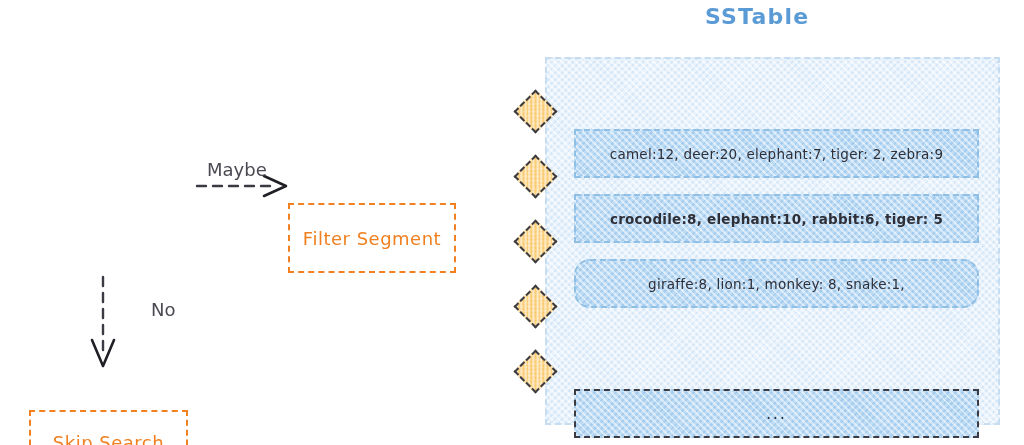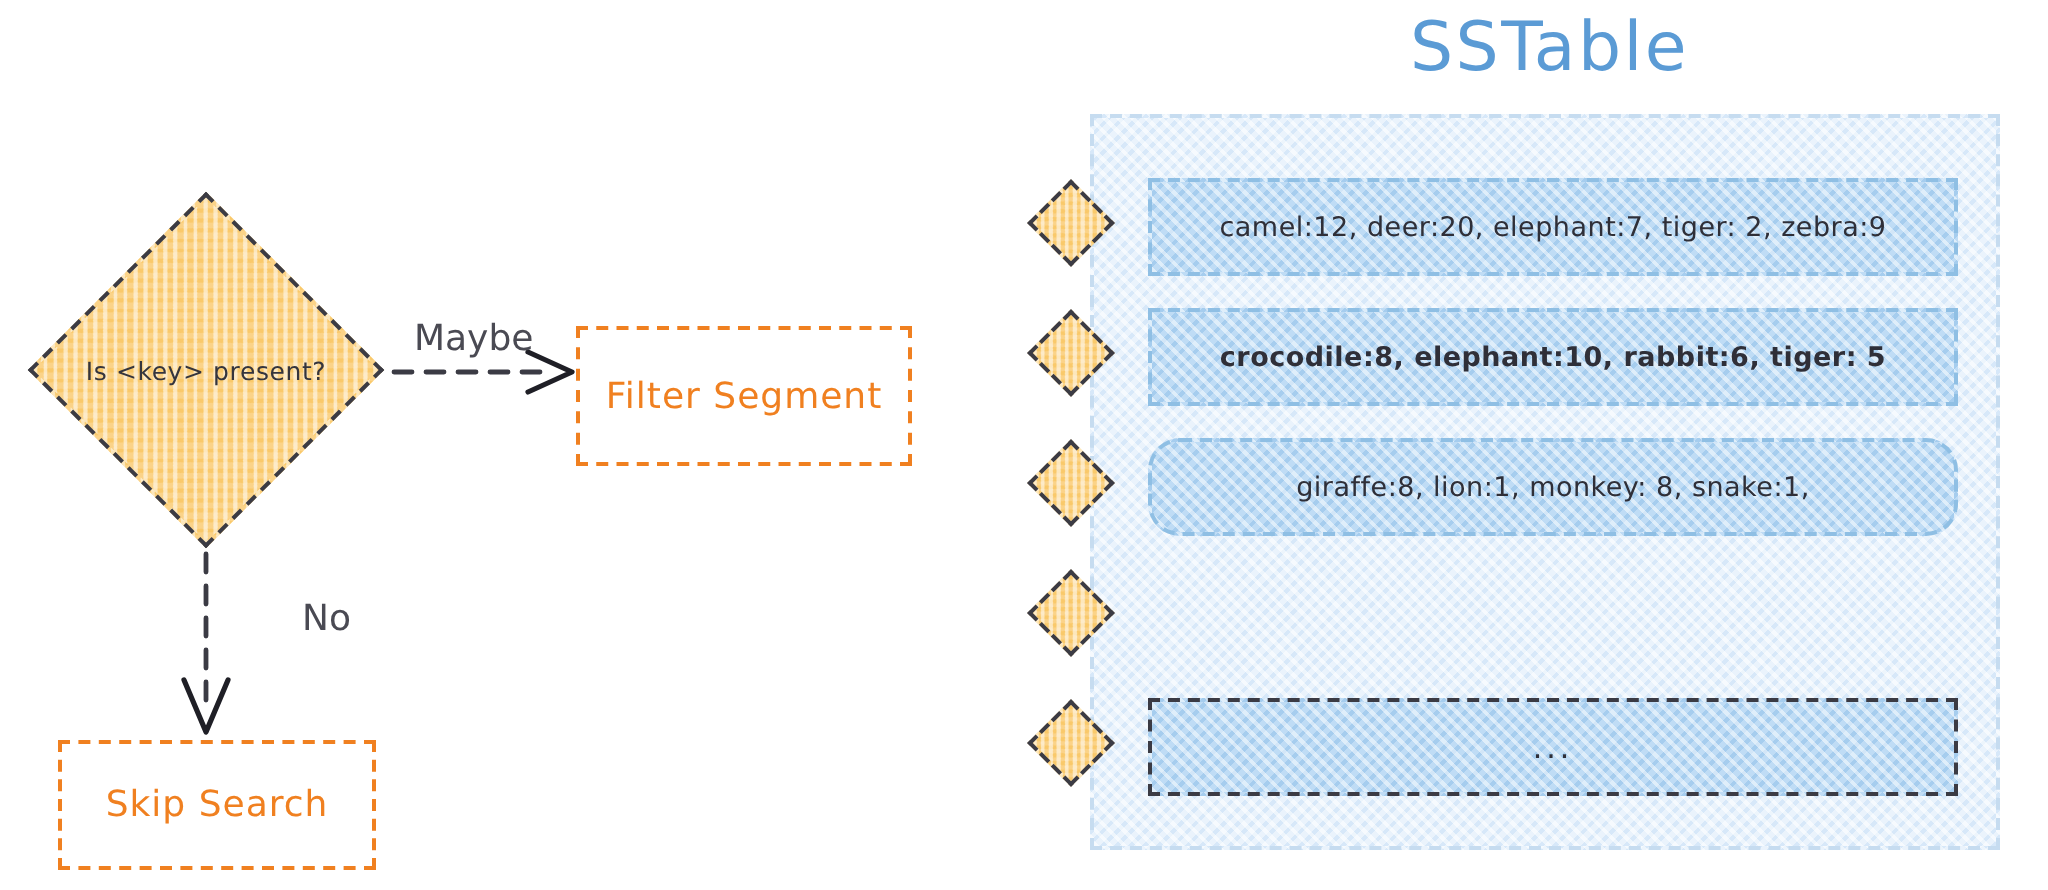--- a/index.html
+++ b/index.html
@@ -19,39 +19,40 @@
     overflow: hidden;
   }
 
   
   .abs { position: absolute; }
   .ctr {
     display: flex;
     align-items: center;
     justify-content: center;
     text-align: right;
+    margin-top: 40px;
   }
 
   
   .title-bloom {
     left: 28px;
     top: 44px;
     font-family: "DejaVu Sans", sans-serif;
     font-size: 27px;
     font-weight: 400;
     letter-spacing: 0.6px;
     color: #f08020;
     white-space: nowrap;
   }
   .title-sstable {
     left: 705px;
     top: 4px;
     font-family: "DejaVu Sans", sans-serif;
-    font-size: 34px;
-    font-weight: 400;
+    font-size: 22px;
+    font-weight: 700;
     letter-spacing: 1.2px;
     color: #5b9bd5;
     white-space: nowrap;
   }
 
   
   .diamond-wrap {
     left: 11px;
     top: 96px;
     width: 184px;
@@ -164,24 +165,20 @@
       repeating-linear-gradient(-45deg, rgba(246,178,38,.30) 0 2px, rgba(255,255,255,0) 2px 4px);
     border: 2.4px dashed #3b3b44;
   }
 </style>
 </head>
 <body>
 
 <div id="canvas">
 
 
-  <div class="abs diamond-wrap">
-    <div class="diamond-shape"></div>
-    <div class="diamond-label ctr">Is &lt;key&gt; present?</div>
-  </div>
 
   <svg class="abs arrow-layer" viewBox="0 0 1024 445" xmlns="http://www.w3.org/2000/svg">
 
     <g>
       <path d="M197,186 L277,186" fill="none" stroke="#3b3b44" stroke-width="2.4" stroke-dasharray="9 7" stroke-linecap="round"></path>
       <path d="M264,176 L286,186 L264,196" fill="none" stroke="#1f1f26" stroke-width="2.6" stroke-linecap="round" stroke-linejoin="round"></path>
     </g>
 
     <g>
       <path d="M103,277 L103,356" fill="none" stroke="#3b3b44" stroke-width="2.4" stroke-dasharray="9 7" stroke-linecap="round"></path>

